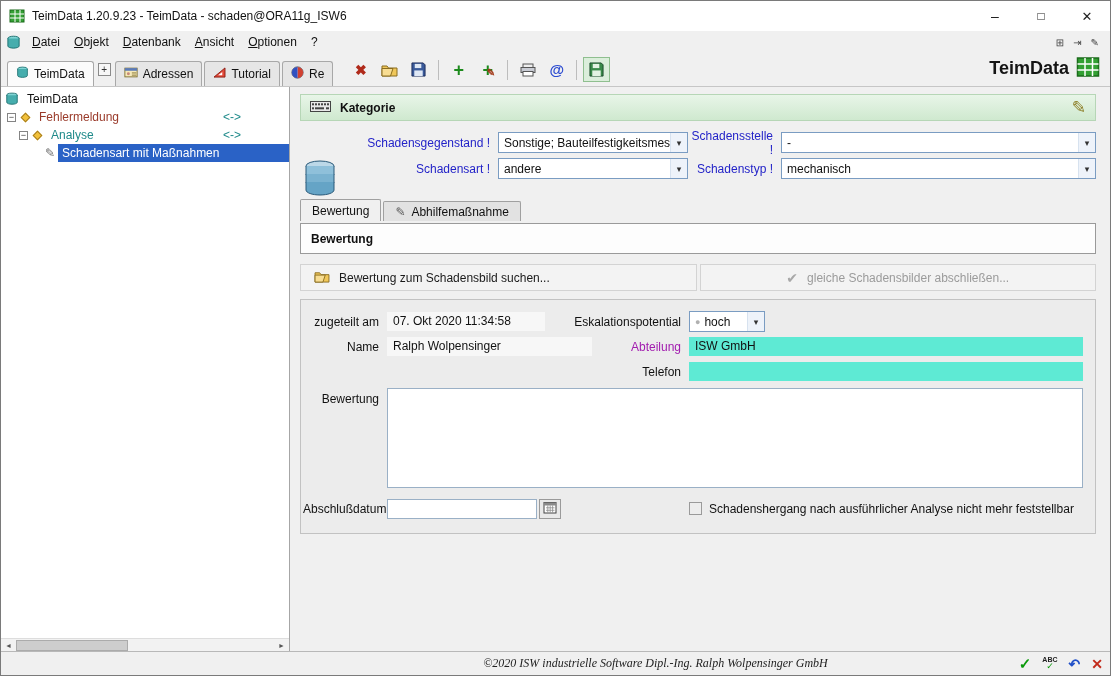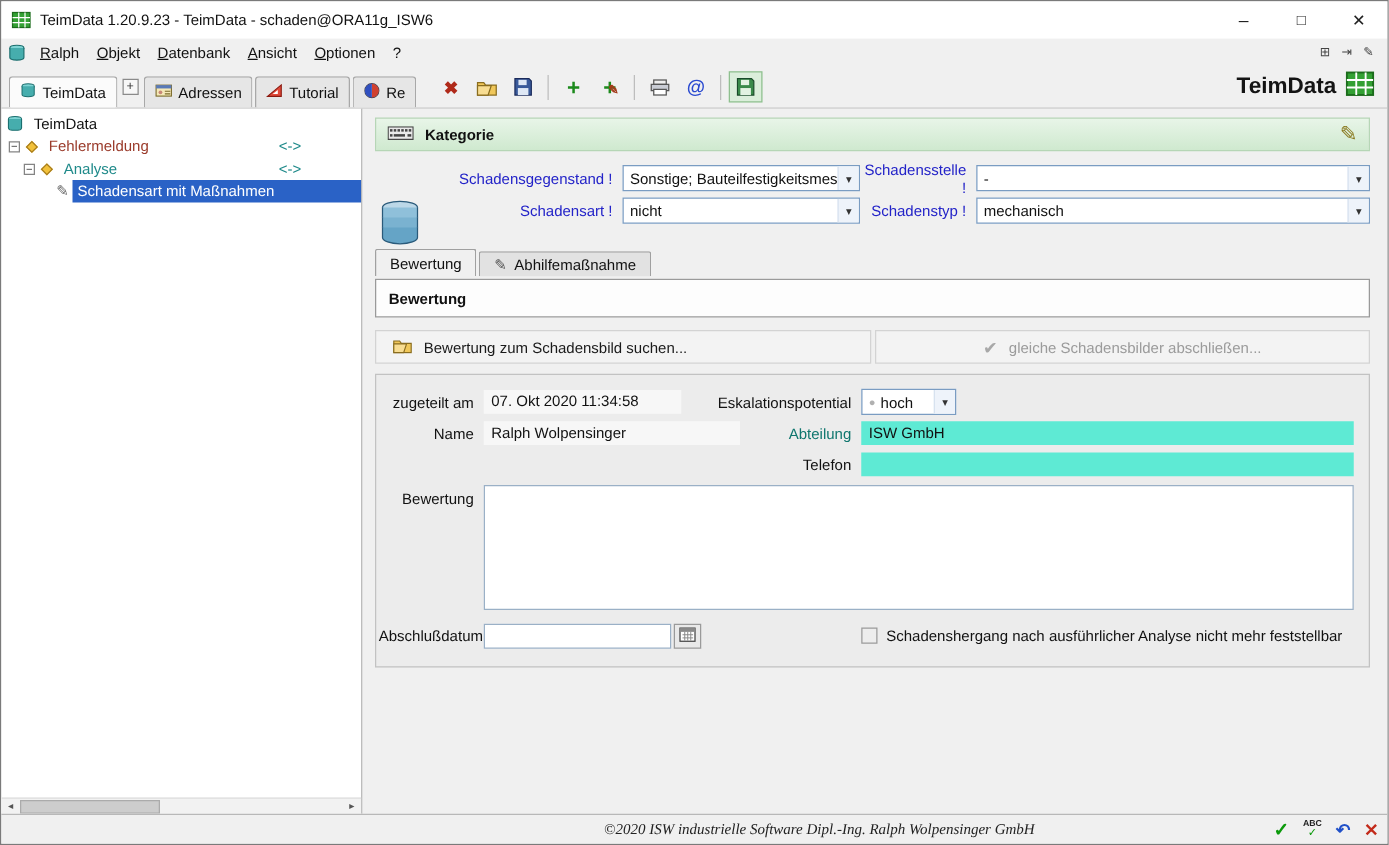--- a/index.html
+++ b/index.html
@@ -96,21 +96,21 @@
   .bw-btn { flex:1; display:flex; align-items:center; gap:9px; background:#f3f3f3; border:1px solid #d3d3d3;
             font-family:inherit; font-size:12px; padding:0 13px; color:#1a1a1a; }
   .bw-btn.centered { justify-content:center; }
   .bw-btn.disabled { color:#9b9b9b; }
   .gray-check { color:#a8a8a8; font-size:14px; }
 
   .bw-form { margin:8px 14px 0 10px; border:1px solid #c2c2c2; background:#ececec; padding:9px 8px 12px 2px; }
   .frow { display:flex; align-items:center; min-height:25px; }
   .fl  { width:76px; text-align:right; margin-right:8px; flex:none; color:#111; }
   .fl2 { width:136px; text-align:right; margin-right:8px; flex:none; color:#111; }
-  .fl2b{ width:89px; text-align:right; margin-right:8px; flex:none; color:#0f766e; }
+  .fl2b{ width:89px; text-align:right; margin-right:8px; flex:none; color:#a21caf; }
   .ffield { background:#f7f7f7; height:19px; line-height:19px; padding-left:6px; overflow:hidden; white-space:nowrap; }
   .f-zug { width:158px; flex:none; }
   .f-name { width:205px; flex:none; }
   .f-flex { flex:1; margin-right:4px; background:#5eead4; }
   .combo-esk { width:76px; flex:none; }
   .esk-dot { color:#b0b0b0; font-size:9px; margin-right:4px; }
   .frow.top { align-items:flex-start; }
   .frow.top .fl { padding-top:4px; }
   .bw-textarea { flex:1; height:100px; margin-right:4px; border:1px solid #9ab0c6; background:#fff;
                  resize:none; font-family:inherit; font-size:12px; padding:3px; }
@@ -153,21 +153,21 @@
     </div>
   </div>
 
   <div class="menubar">
     <span class="menu-appicon">
       <svg width="15" height="15" viewBox="0 0 16 16">
           <ellipse cx="8" cy="3.6" rx="6" ry="2.3" fill="#7fd4d4" stroke="#1b6f6f"></ellipse>
           <path d="M2 3.6v8.2c0 1.2 2.7 2.2 6 2.2s6-1 6-2.2V3.6" fill="#46adad" stroke="#1b6f6f"></path>
         </svg>
     </span>
-    <span class="menu-item">Ralph</span>
+    <span class="menu-item">Datei</span>
     <span class="menu-item">Objekt</span>
     <span class="menu-item">Datenbank</span>
     <span class="menu-item">Ansicht</span>
     <span class="menu-item">Optionen</span>
     <span class="menu-item">?</span>
     <div class="menu-right">
       <span>⊞</span>
       <span>⇥</span>
       <span>✎</span>
     </div>
@@ -365,21 +365,21 @@
           <span class="cl2">Schadensstelle !</span>
           <div class="combo cb2">
             <span class="cval">-</span>
             <span class="dd">▾</span>
           </div>
         </div>
 
         <div class="cat-row">
           <span class="cl1">Schadensart !</span>
           <div class="combo cb1">
-            <span class="cval">nicht</span>
+            <span class="cval">andere</span>
             <span class="dd">▾</span>
           </div>
           <span class="cl2">Schadenstyp !</span>
           <div class="combo cb2">
             <span class="cval">mechanisch</span>
             <span class="dd">▾</span>
           </div>
         </div>
 
       </div>

